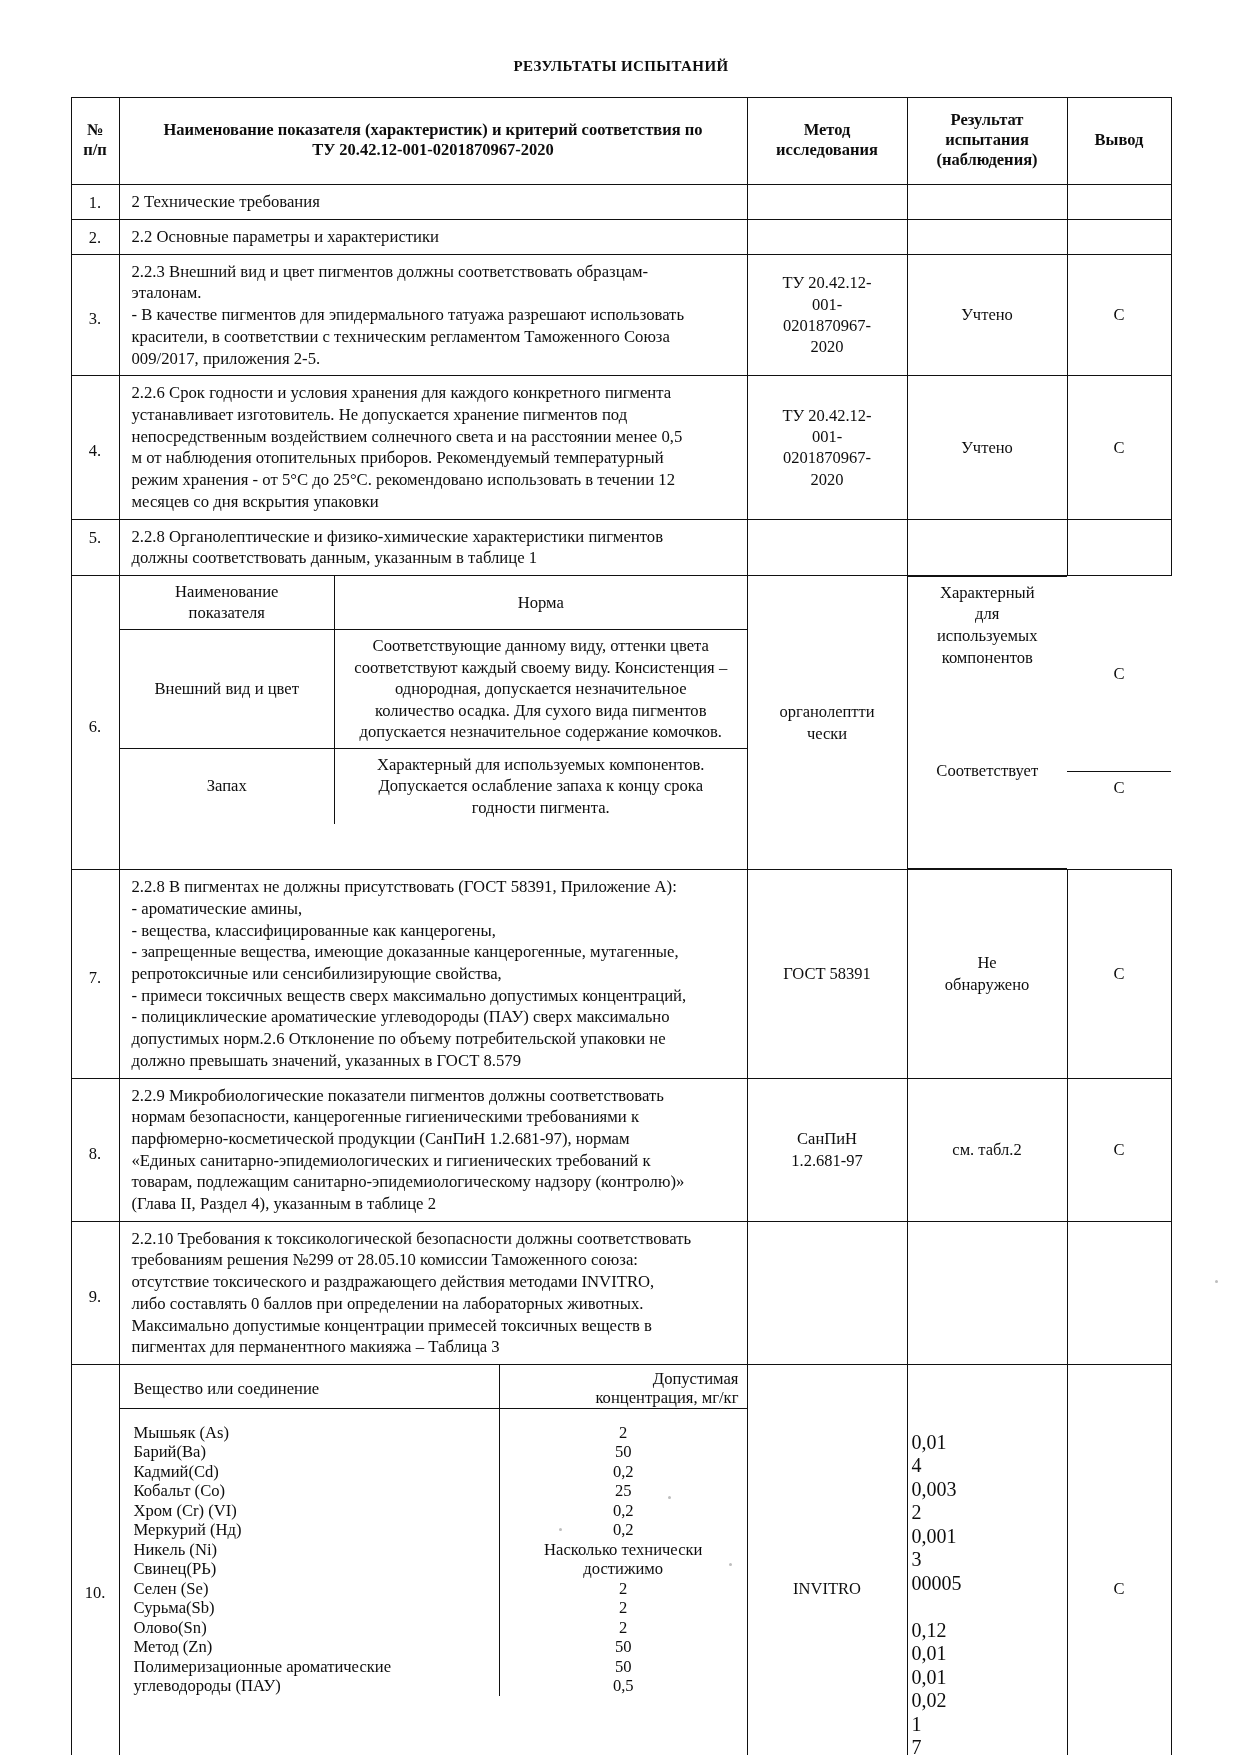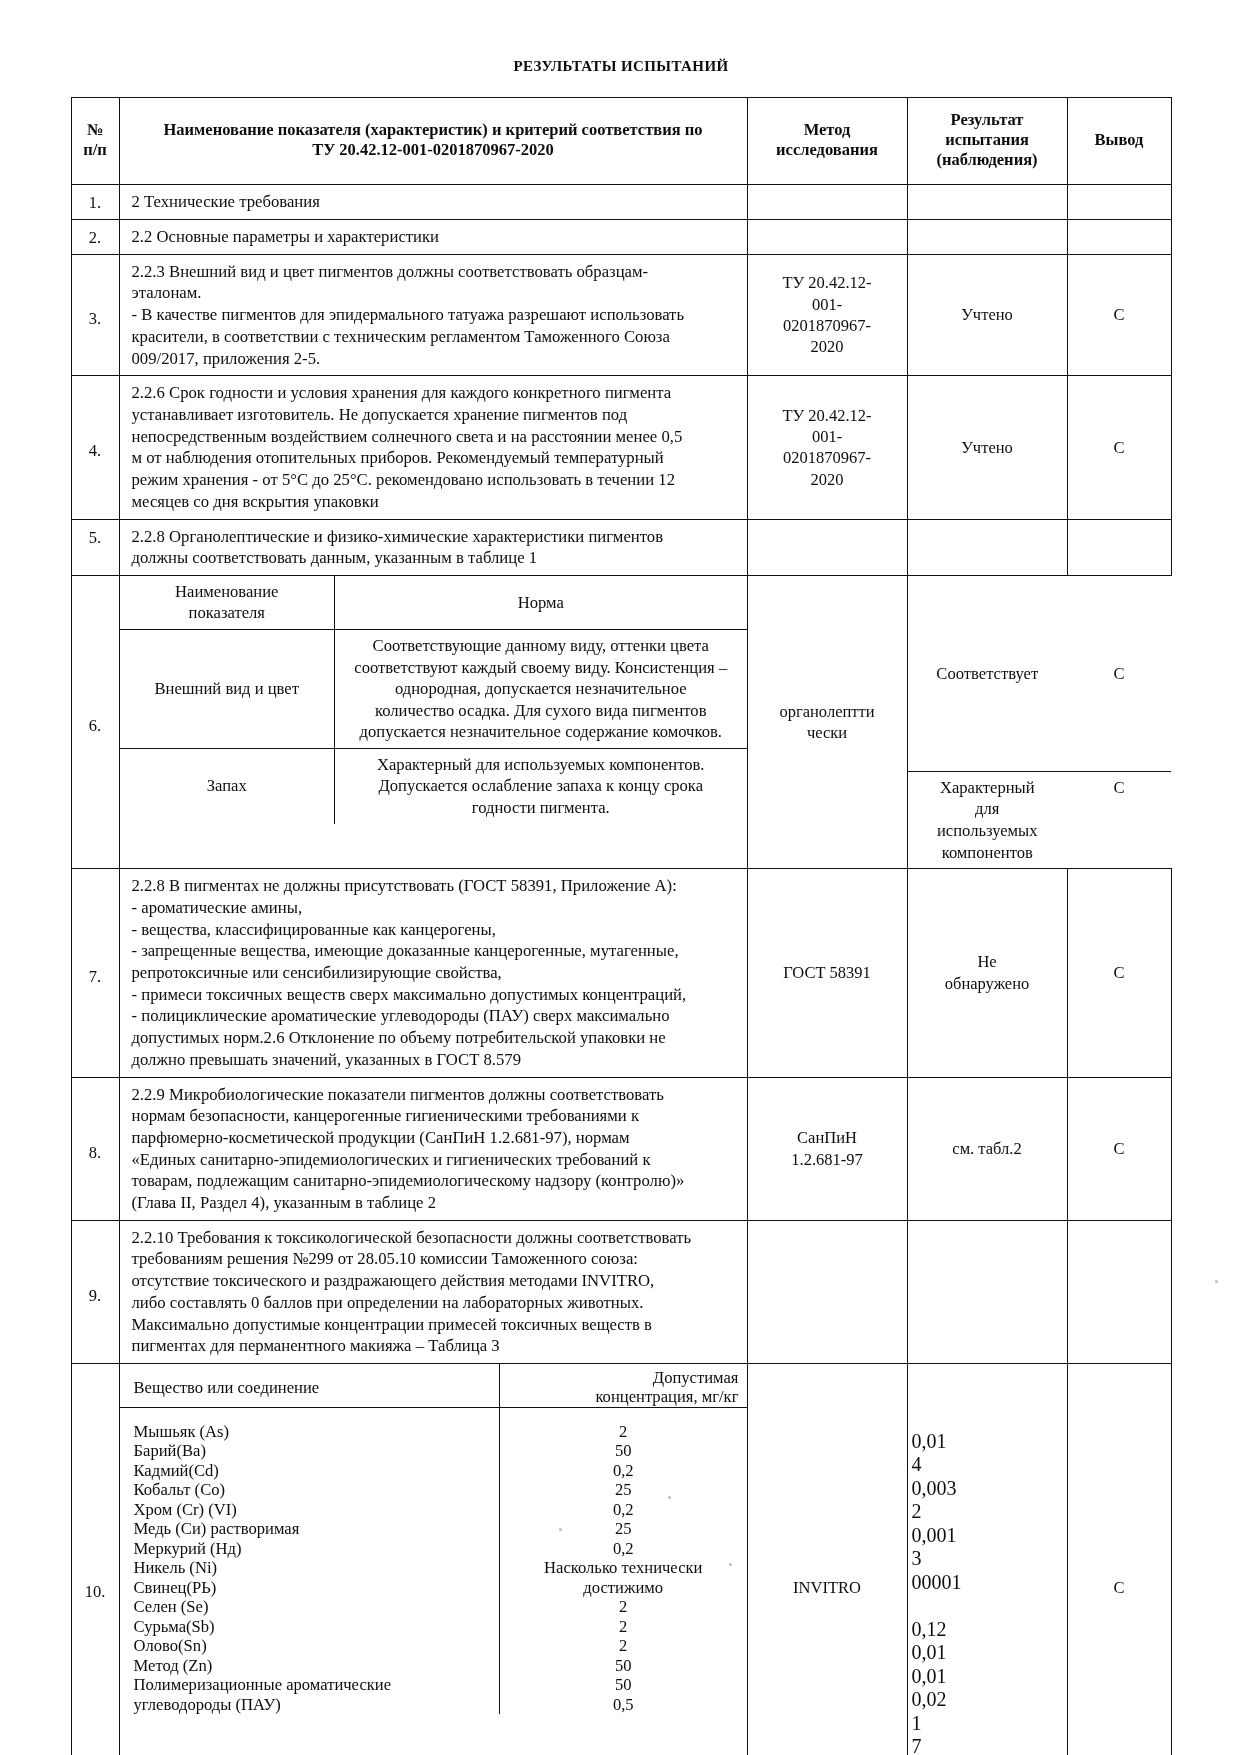--- a/index.html
+++ b/index.html
@@ -282,30 +282,30 @@
             </table>
         </td>
         <td class="ctr">
           <span class="ln">органолептти</span>
           <span class="ln">чески</span>
         </td>
         <td class="plain-nested">
           <table class="nested">
             <tbody>
                 <tr>
-              <td class="n-cell-center nb-left nb-right nb-top" style="height:185px">
-                <span class="ln">Соответствует</span>
-              </td>
-            </tr>
-            <tr>
               <td class="n-cell-center nb-left nb-right nb-bot">
                 <span class="ln">Характерный</span>
                 <span class="ln">для</span>
                 <span class="ln">используемых</span>
                 <span class="ln">компонентов</span>
+              </td>
+            </tr>
+            <tr>
+              <td class="n-cell-center nb-left nb-right nb-top" style="height:185px">
+                <span class="ln">Соответствует</span>
               </td>
             </tr>
           </tbody>
             </table>
         </td>
         <td class="plain-nested">
           <table class="nested">
             <tbody>
                 <tr>
               <td class="n-cell-center nb-left nb-right nb-top" style="height:185px">С</td>
@@ -410,24 +410,20 @@
               </tr>
               <tr>
                 <td class="chem-name">Кобальт (Co)</td>
                 <td class="chem-val">25</td>
               </tr>
               <tr>
                 <td class="chem-name">Хром (Cr) (VI)</td>
                 <td class="chem-val">0,2</td>
               </tr>
               <tr>
-                <td class="chem-name">Медь (Си) растворимая</td>
-                <td class="chem-val">25</td>
-              </tr>
-              <tr>
                 <td class="chem-name">Меркурий (Нд)</td>
                 <td class="chem-val">0,2</td>
               </tr>
               <tr>
                 <td class="chem-name">Никель (Ni)</td>
                 <td class="chem-val">Насколько технически</td>
               </tr>
               <tr>
                 <td class="chem-name">Свинец(РЬ)</td>
                 <td class="chem-val">достижимо</td>
@@ -461,21 +457,21 @@
         </td>
         <td class="ctr">INVITRO</td>
         <td class="ctr" style="vertical-align:top !important; padding-top:0 !important">
           <div class="res-list" style="margin-top:66px">
             <span class="ln">0,01</span>
             <span class="ln">4</span>
             <span class="ln">0,003</span>
             <span class="ln">2</span>
             <span class="ln">0,001</span>
             <span class="ln">3</span>
-            <span class="ln">00001</span>
+            <span class="ln">00005</span>
             <span class="ln">&nbsp;</span>
             <span class="ln">0,12</span>
             <span class="ln">0,01</span>
             <span class="ln">0,01</span>
             <span class="ln">0,02</span>
             <span class="ln">1</span>
             <span class="ln">7</span>
             <span class="ln">0,0005</span>
             <span class="ln">0,00001</span>
           </div>

